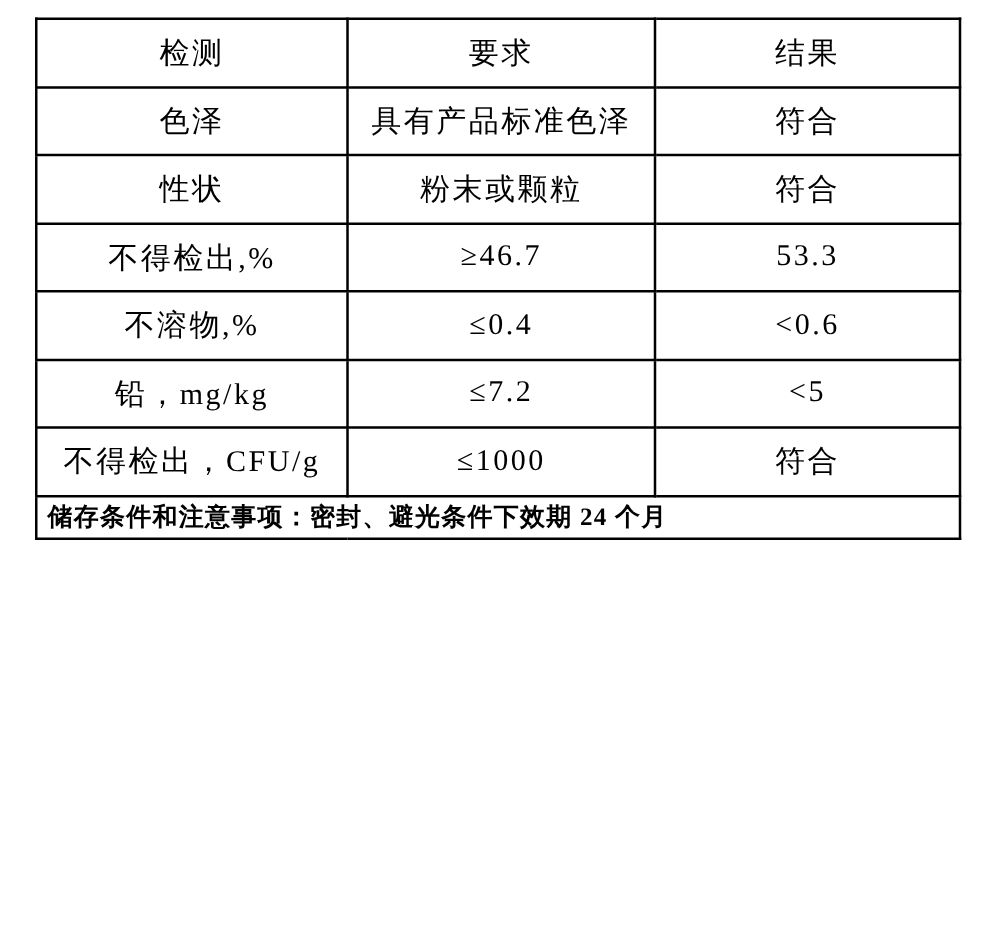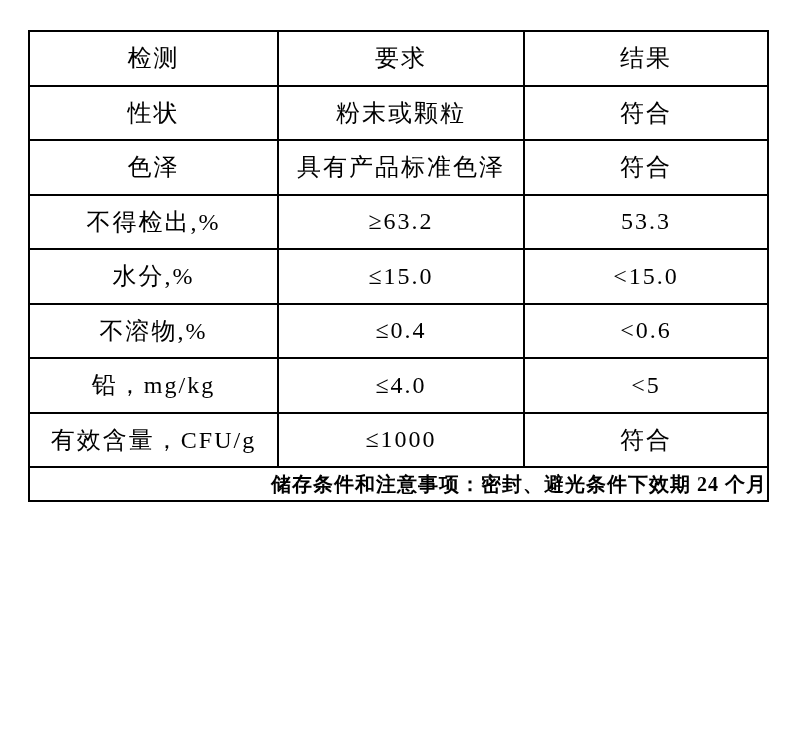--- a/index.html
+++ b/index.html
@@ -10,21 +10,21 @@
   body {
     width: 800px;
     height: 750px;
     position: relative;
     font-family: "Liberation Serif", "DejaVu Serif", serif;
     color: #000000;
   }
   .qc-table {
     position: absolute;
     left: 28px;
-    top: 30px;
+    top: 14px;
     width: 739px;
     border-collapse: collapse;
     table-layout: fixed;
   }
   .qc-table col.c1 { width: 249px; }
   .qc-table col.c2 { width: 246px; }
   .qc-table col.c3 { width: 244px; }
   .qc-table th,
   .qc-table td {
     border: 2px solid #000000;
@@ -38,21 +38,21 @@
     white-space: nowrap;
   }
   .qc-table thead tr,
   .qc-table tbody tr {
     height: 54.5px;
   }
   .qc-table tfoot tr {
     height: 34px;
   }
   .qc-table tfoot td {
-    text-align: right;
+    text-align: left;
     padding-left: 8px;
     font-size: 20px;
     font-weight: bold;
     letter-spacing: 1px;
   }
 </style>
 </head>
 <body>
 
 <div class="page">
@@ -64,51 +64,46 @@
     </colgroup>
     <thead>
       <tr>
         <th>检测</th>
         <th>要求</th>
         <th>结果</th>
       </tr>
     </thead>
     <tbody>
       <tr>
+        <td>色泽</td>
+        <td>具有产品标准色泽</td>
+        <td>符合</td>
+      </tr>
+      <tr>
         <td>性状</td>
         <td>粉末或颗粒</td>
         <td>符合</td>
       </tr>
       <tr>
-        <td>色泽</td>
-        <td>具有产品标准色泽</td>
-        <td>符合</td>
-      </tr>
-      <tr>
         <td>不得检出,%</td>
-        <td>≥63.2</td>
+        <td>≥46.7</td>
         <td>53.3</td>
-      </tr>
-      <tr>
-        <td>水分,%</td>
-        <td>≤15.0</td>
-        <td>&lt;15.0</td>
       </tr>
       <tr>
         <td>不溶物,%</td>
         <td>≤0.4</td>
         <td>&lt;0.6</td>
       </tr>
       <tr>
         <td>铅，mg/kg</td>
-        <td>≤4.0</td>
+        <td>≤7.2</td>
         <td>&lt;5</td>
       </tr>
       <tr>
-        <td>有效含量，CFU/g</td>
+        <td>不得检出，CFU/g</td>
         <td>≤1000</td>
         <td>符合</td>
       </tr>
     </tbody>
     <tfoot>
       <tr>
         <td colspan="3">储存条件和注意事项：密封、避光条件下效期 24 个月</td>
       </tr>
     </tfoot>
   </table>

